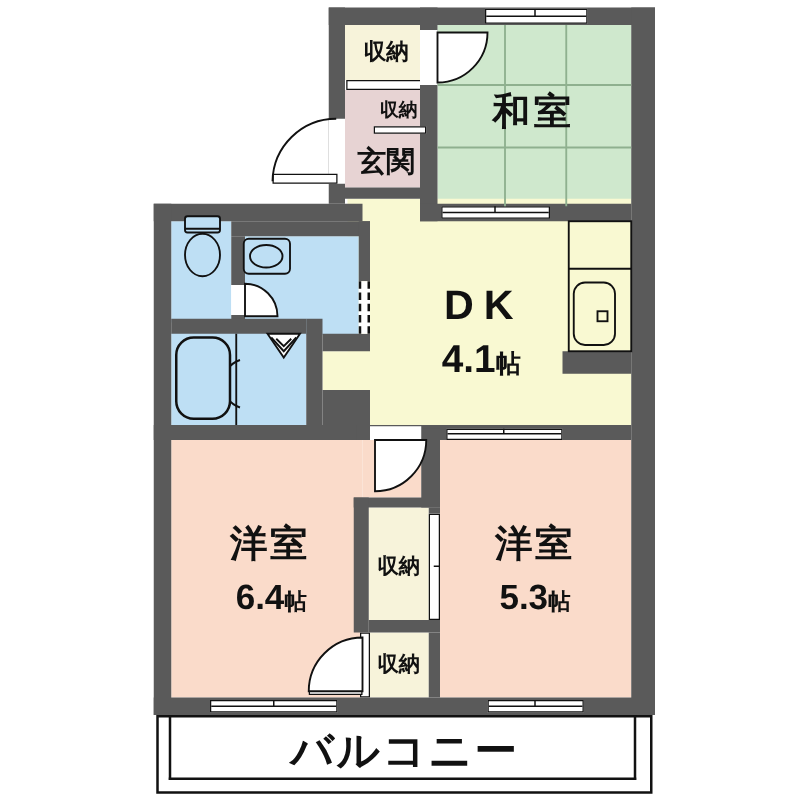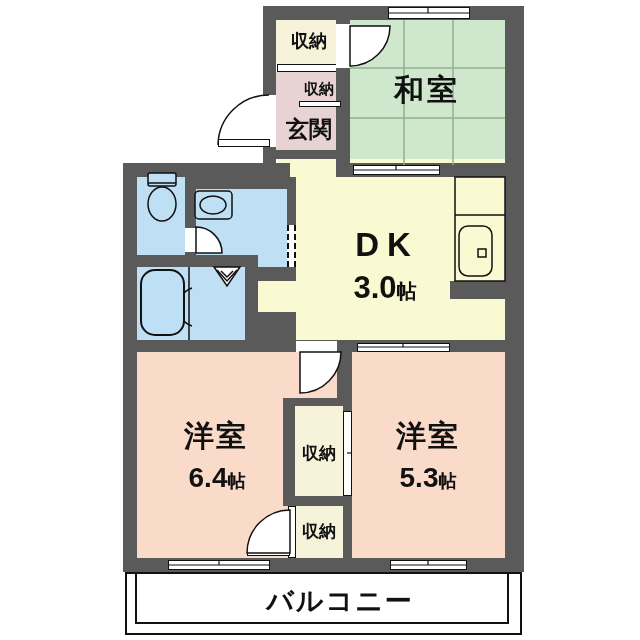--- a/index.html
+++ b/index.html
@@ -154,29 +154,29 @@
         <line x1="219" y1="560" x2="219" y2="565"></line>
       <line x1="391" y1="565" x2="466" y2="565"></line>
         <line x1="428" y1="560" x2="428" y2="565"></line>
       <line x1="347" y1="453" x2="352" y2="453"></line>
     </g>
   </svg>
 
   <div class="label" style="left:427px;top:90px;font-size:30px;letter-spacing:3px;">和室</div>
   <div class="label" style="left:387px;top:244px;font-size:33px;letter-spacing:8px;">DK</div>
   <div class="label" style="left:385px;top:287px;font-size:31px;">
-    <span>3.0</span><span class="unit" style="font-size:20px;">帖</span>
+    <span>4.1</span><span class="unit" style="font-size:20px;">帖</span>
   </div>
   <div class="label" style="left:309px;top:129px;font-size:23px;">玄関</div>
   <div class="label" style="left:309px;top:41px;font-size:18px;">収納</div>
   <div class="label" style="left:319px;top:88px;font-size:15px;">収納</div>
   <div class="label" style="left:216px;top:436px;font-size:30px;letter-spacing:2px;">洋室</div>
   <div class="label" style="left:217px;top:478px;font-size:28px;">
     <span>6.4</span><span class="unit" style="font-size:18px;">帖</span>
   </div>
   <div class="label" style="left:428px;top:436px;font-size:30px;letter-spacing:2px;">洋室</div>
   <div class="label" style="left:428px;top:478px;font-size:28px;text-align:right;">
     <span>5.3</span><span class="unit" style="font-size:18px;">帖</span>
   </div>
   <div class="label" style="left:319px;top:453px;font-size:17px;">収納</div>
   <div class="label" style="left:319px;top:531px;font-size:17px;">収納</div>
-  <div class="label" style="left:324px;top:601px;font-size:27px;letter-spacing:2px;margin-left:16px;">バルコニー</div>
+  <div class="label" style="left:324px;top:601px;font-size:34px;letter-spacing:2px;">バルコニー</div>
 </div>
 
 </body></html>

